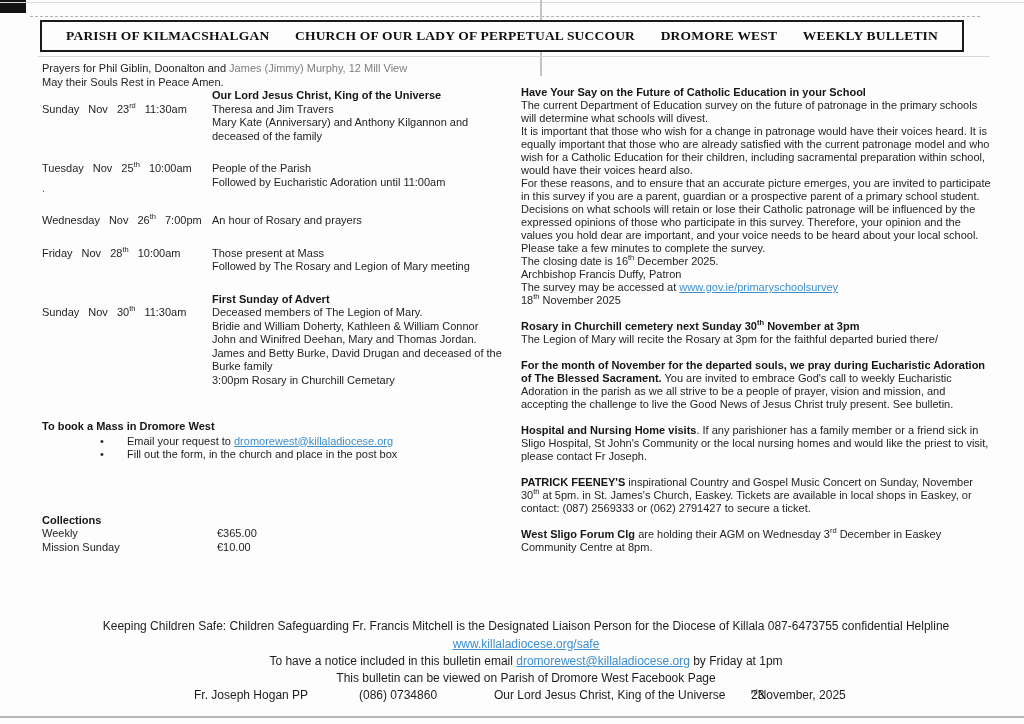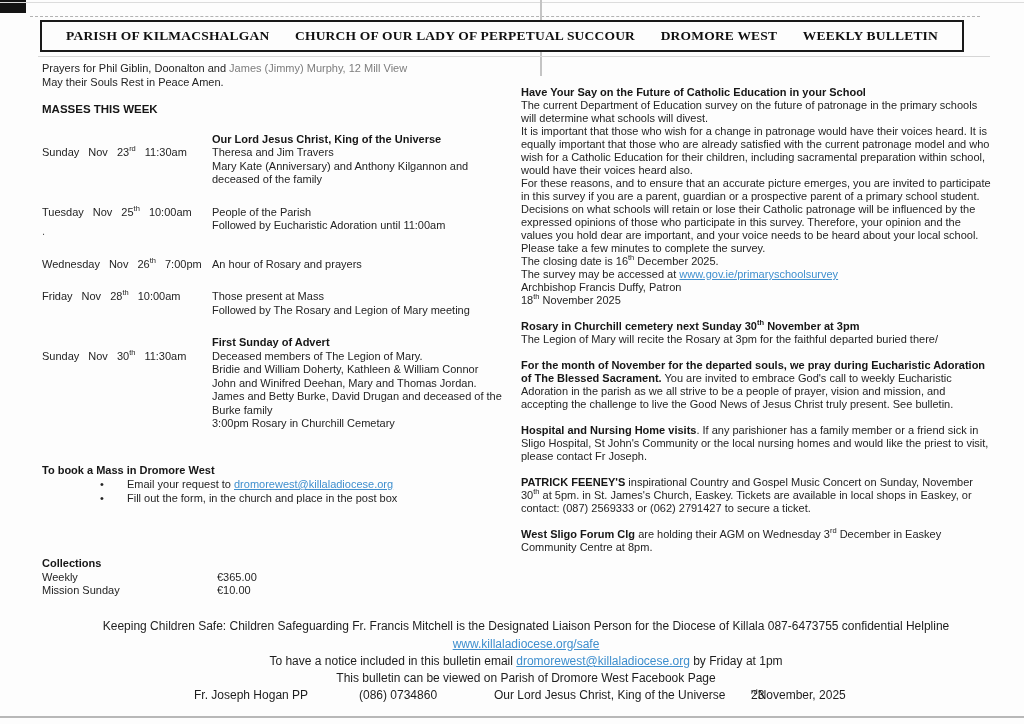--- a/index.html
+++ b/index.html
@@ -84,21 +84,20 @@
   <span>DROMORE WEST</span>
   <span>WEEKLY BULLETIN</span>
 </div>
 
 <div class="left-col">
   <div>
     <span>Prayers for Phil Giblin, Doonalton and </span><span class="gray">James (Jimmy) Murphy, 12 Mill View</span>
   </div>
   <div>May their Souls Rest in Peace Amen.</div>
 
-  <div class="masses-title">MASSES THIS WEEK</div>
 
   <div class="mass-row">
     <div class="mass-when pad-title">
       <div class="when-line">
         <span>Sunday</span>
         <span>Nov</span>
         <span><span>23</span><sup class="ord">rd</sup></span>
         <span>11:30am</span>
       </div>
     </div>
@@ -199,24 +198,24 @@
 <div class="right-col">
 
   <div class="sec">
     <div class="b">Have Your Say on the Future of Catholic Education in your School</div>
     <div>The current Department of Education survey on the future of patronage in the primary schools will determine what schools will divest.</div>
     <div>It is important that those who wish for a change in patronage would have their voices heard.  It is equally important that those who are already satisfied with the current patronage model and who wish for a Catholic Education for their children, including sacramental preparation within school, would have their voices heard also.</div>
     <div>For these reasons, and to ensure that an accurate picture emerges, you are invited to participate in this survey if you are a parent, guardian or a prospective parent of a primary school student.  Decisions on what schools will retain or lose their Catholic patronage will be influenced by the expressed opinions of those who participate in this survey.  Therefore, your opinion and the values you hold dear are important, and your voice needs to be heard about your local school.  Please take a few minutes to complete the survey.</div>
     <div>
       <span>The closing date is 16</span><sup class="ord">th</sup><span> December 2025.</span>
     </div>
+    <div>Archbishop Francis Duffy, Patron</div>
     <div>
       <span>The survey may be accessed at </span><a class="lnk">www.gov.ie/primaryschoolsurvey</a>
     </div>
-    <div>Archbishop Francis Duffy, Patron</div>
     <div>
       <span>18</span><sup class="ord">th</sup><span> November 2025</span>
     </div>
   </div>
 
   <div class="sec">
     <div class="b">
       <span>Rosary in Churchill cemetery next Sunday 30</span><sup class="ord">th</sup><span> November at 3pm</span>
     </div>
     <div>The Legion of Mary will recite the Rosary at 3pm for the faithful departed buried there/</div>

